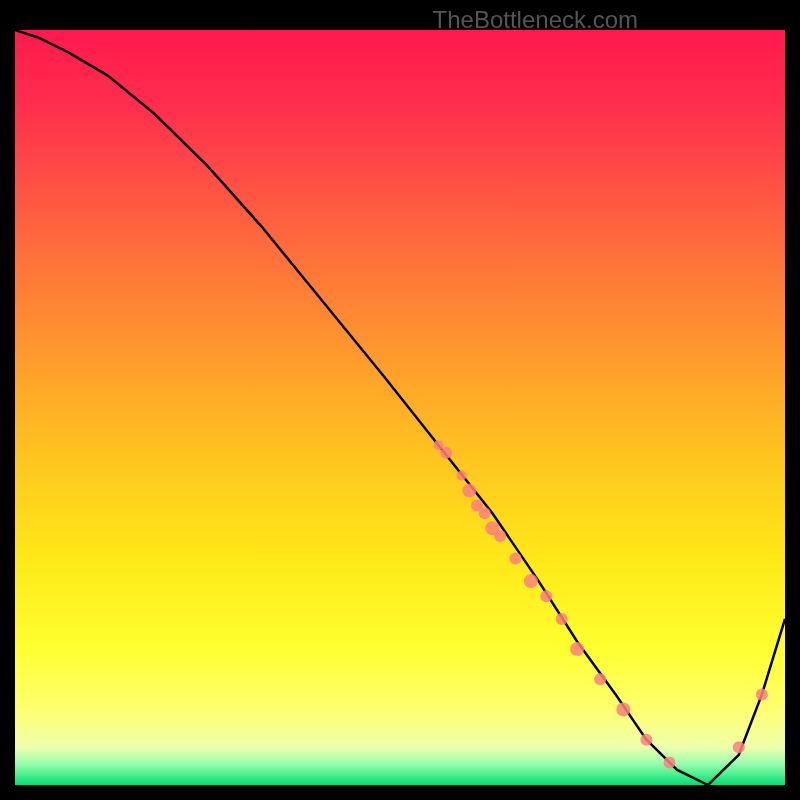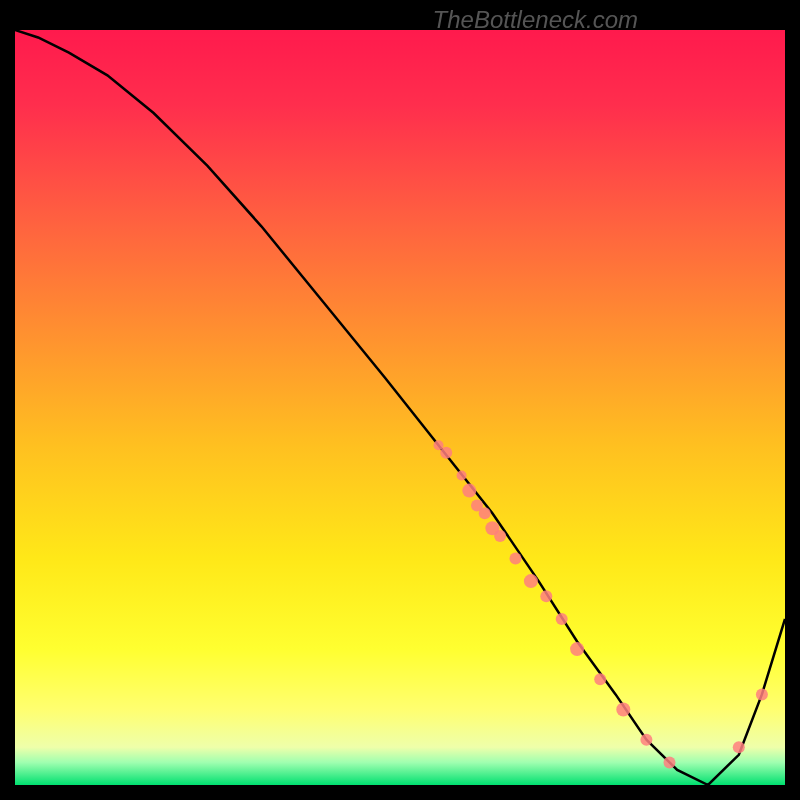--- a/index.html
+++ b/index.html
@@ -6,21 +6,20 @@
   margin: 0;
   padding: 0;
   font-family: Arial, sans-serif;
   background: #000;
 }
 .container {
   width: 648px;
   height: 800px;
   background: #000;
   position: relative;
-  font-style: italic;
 }
 .watermark {
   position: absolute;
   top: 6px;
   right: 10px;
   color: #555;
   font-size: 24px;
   font-weight: 500;
   z-index: 10;
 }

